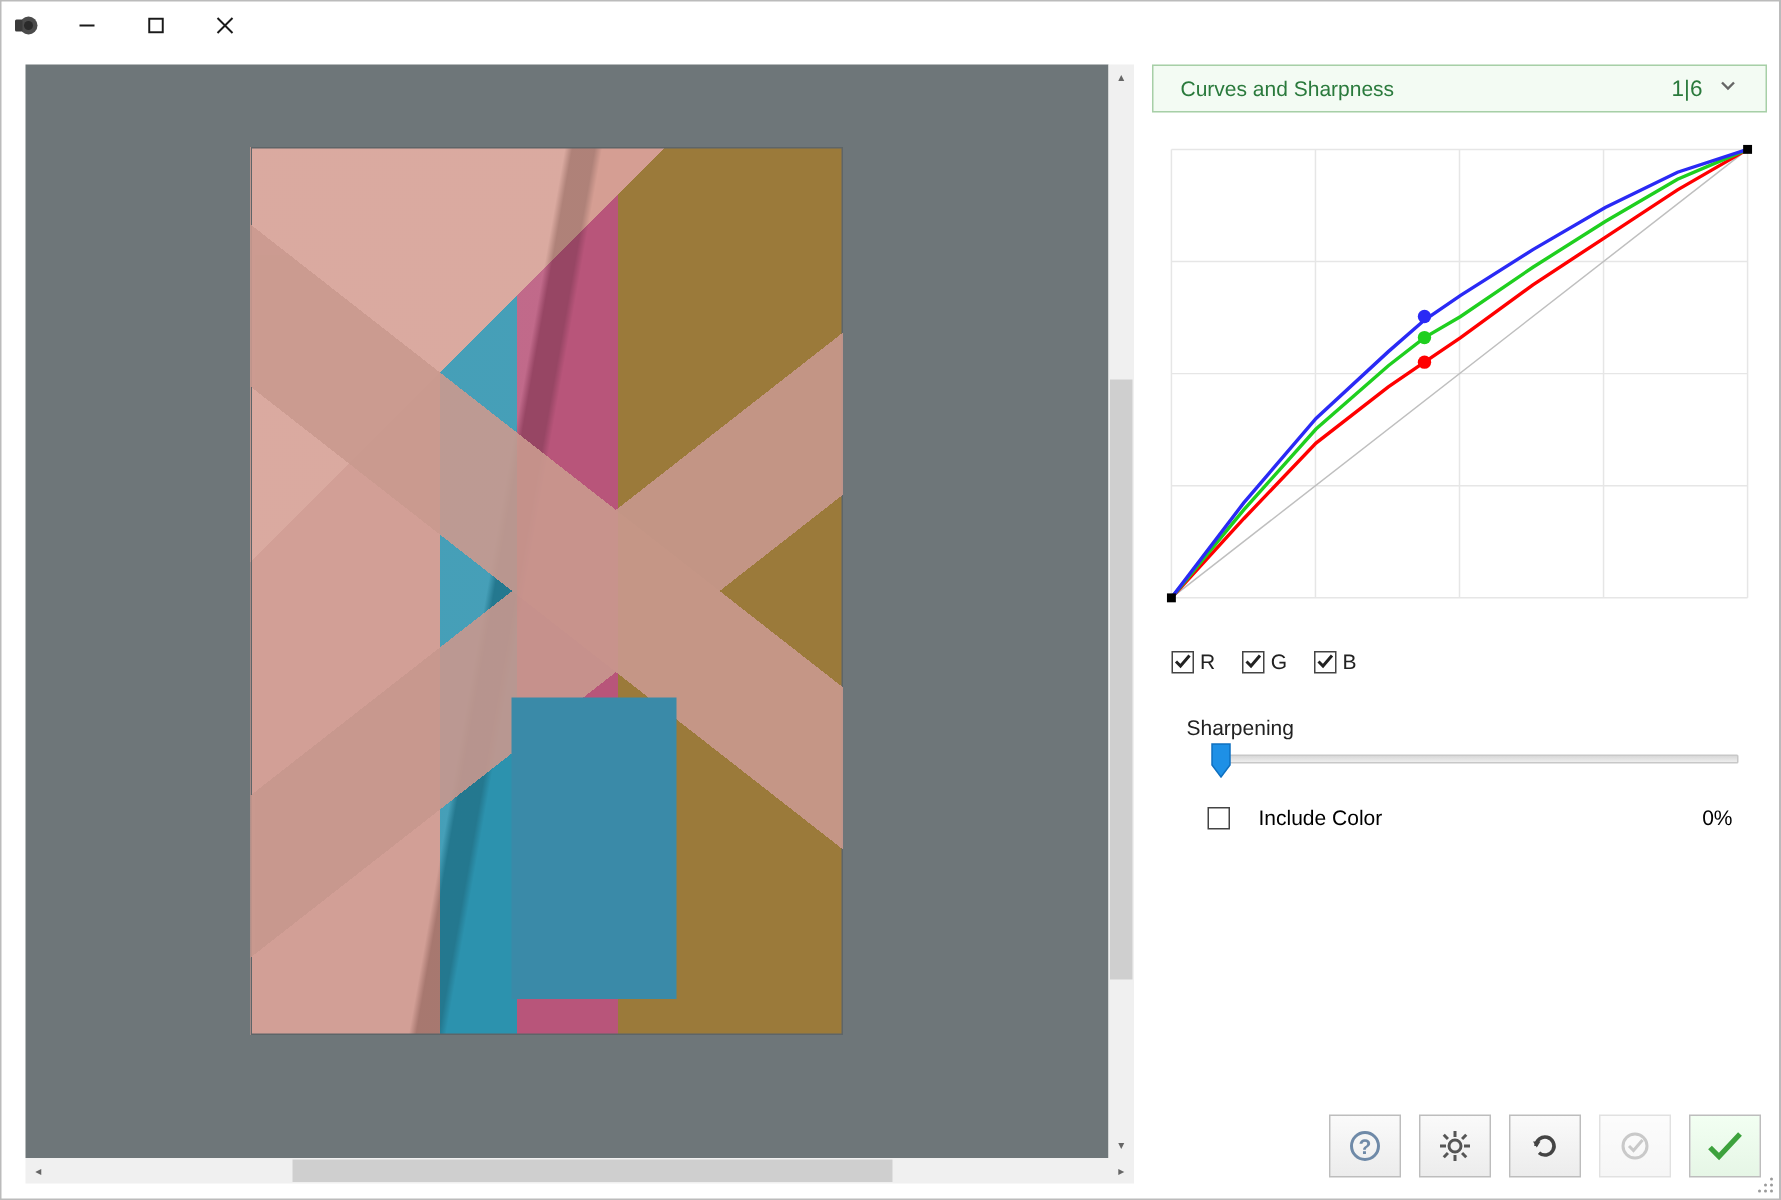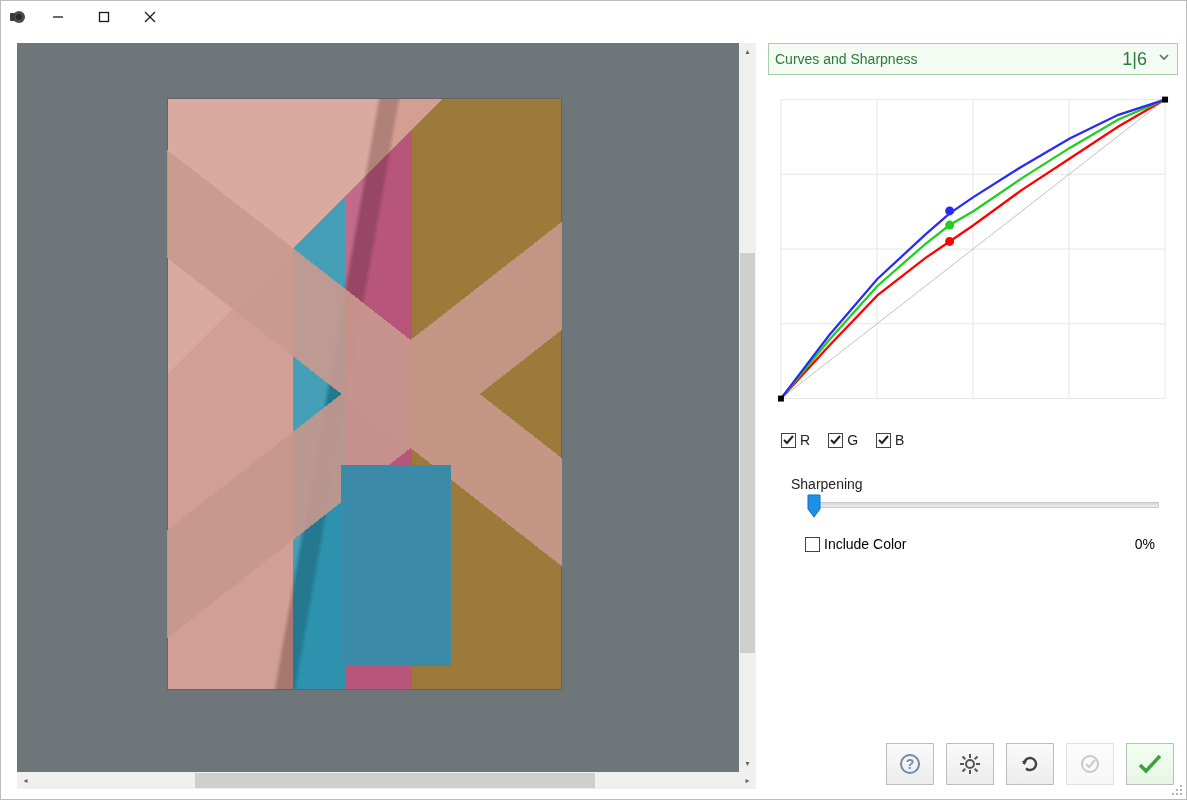--- a/index.html
+++ b/index.html
@@ -38,40 +38,40 @@
   .vscroll .thumb { position:absolute; left:1px; right:1px; top:210px; height:400px; background:#cfcfcf; }
   .vscroll .arrow { position:absolute; left:0; right:0; height:17px; display:flex; align-items:center; justify-content:center; font-size:8px; color:#666; }
   .vscroll .arrow.up { top:0; } .vscroll .arrow.down { bottom:0; }
   .hscroll { height:17px; background:#f0f0f0; position:relative; margin-top:0; }
   .hscroll .thumb { position:absolute; top:1px; bottom:1px; left:178px; width:400px; background:#cfcfcf; }
   .hscroll .arrow { position:absolute; top:0; bottom:0; width:17px; display:flex; align-items:center; justify-content:center; font-size:8px; color:#666; }
   .hscroll .arrow.left { left:0; } .hscroll .arrow.right { right:0; }
 
   
   .side { width: 410px; display:flex; flex-direction:column; gap:10px; }
-  .panel-header { border:1px solid #a7cfa7; background:#f3fbf3; height:32px; display:flex; align-items:center; padding:0 6px; }
+  .panel-header { border:1px solid #a7cfa7; background:#f3fbf3; height:32px; display:flex; align-items:center; padding:0 18px; }
   .panel-header .title { color:#2a7a3c; font-size:14px; flex:1; }
-  .panel-header .idx { color:#2a7a3c; font-size:18px; margin-right:10px; }
+  .panel-header .idx { color:#2a7a3c; font-size:15px; margin-right:10px; }
   .panel-header .chev { color:#666; }
 
   .panel-body { border:1px solid transparent; padding:6px 6px 14px; }
   .curves-plot { width:100%; height:330px; border:0; }
 
   .channel-row { display:flex; gap:18px; margin-top:6px; padding-left:6px; font-size:14px; color:#222; }
   .chk { display:flex; align-items:center; gap:4px; }
   .chkbox { width:15px; height:15px; border:1.5px solid #444; display:flex; align-items:center; justify-content:center; }
 
   .sharp-section { margin-top:28px; padding:0 8px 0 16px; }
   .sharp-label { font-size:14px; color:#222; margin-bottom:10px; }
   .slider-track { position:relative; height:6px; background:linear-gradient(#d8d8d8,#eee); border:1px solid #c8c8c8; border-radius:1px; margin:0 4px 0 18px; }
   .slider-thumb { position:absolute; left:-3px; top:-9px; width:14px; height:24px; }
   .slider-thumb svg { display:block; }
 
   .include-row { display:flex; align-items:center; justify-content:space-between; margin-top:28px; padding:0 8px 0 14px; font-size:14px; }
-  .include-row .left { display:flex; align-items:center; gap:4px; }
+  .include-row .left { display:flex; align-items:center; gap:19px; }
   .include-row .chkbox { border:1.5px solid #444; }
 
   .action-row { margin-top:auto; display:flex; justify-content:flex-end; gap:12px; padding:0 4px 4px; align-items:center; }
   .abtn { width:48px; height:42px; border:1px solid #bdbdbd; background:linear-gradient(#fafafa,#ececec); display:flex; align-items:center; justify-content:center; }
   .abtn.primary { background:linear-gradient(#f2fff2,#e6f6e6); }
   .abtn.disabled { opacity:.45; }
 
   .grip { position:absolute; right:2px; bottom:2px; }
 </style>
 </head>

